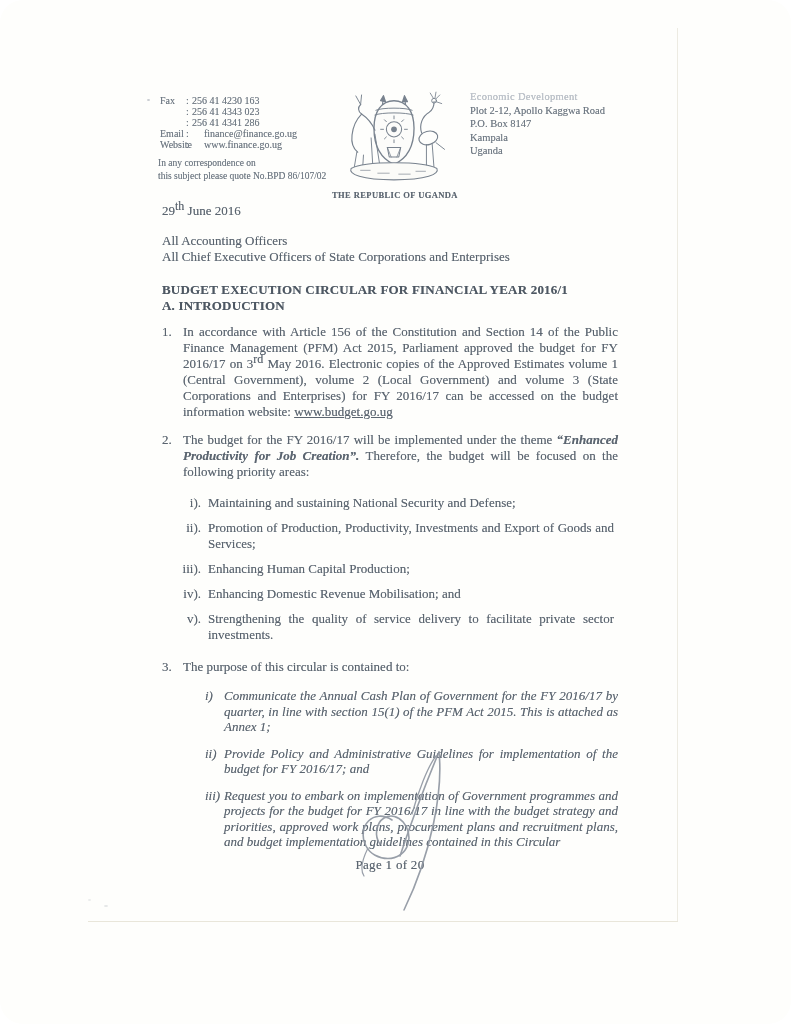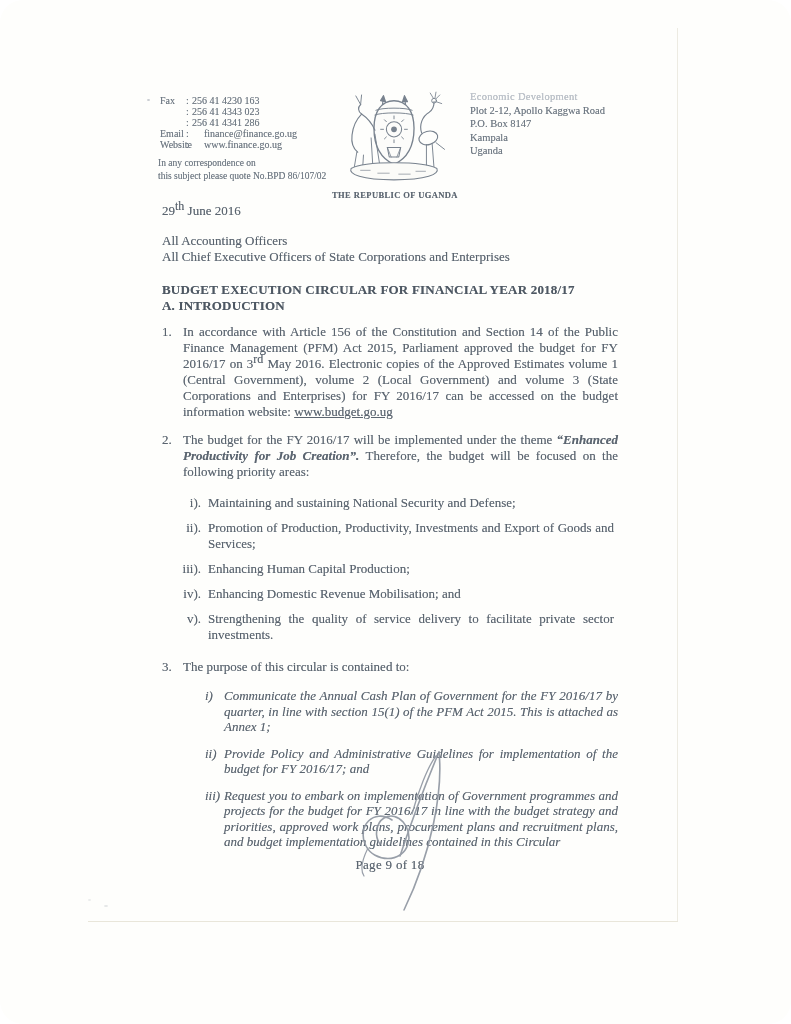--- a/index.html
+++ b/index.html
@@ -156,21 +156,21 @@
 
     <div class="date-line">
       <span>29</span><sup>th</sup><span> June 2016</span>
     </div>
 
     <div class="recipients">
       <div>All Accounting Officers</div>
       <div>All Chief Executive Officers of State Corporations and Enterprises</div>
     </div>
 
-    <div class="doc-title">BUDGET EXECUTION CIRCULAR FOR FINANCIAL YEAR 2018/17</div>
+    <div class="doc-title">BUDGET EXECUTION CIRCULAR FOR FINANCIAL YEAR 2016/1</div>
 
     <div class="section-heading">A. INTRODUCTION</div>
 
     <div class="num-para" style="margin-top:10px;">
       <span class="num">1.</span>
       <span class="ptext">
         <span>In accordance with Article 156 of the Constitution and Section 14 of the Public Finance Management (PFM) Act 2015, Parliament approved the budget for FY 2016/17 on 3</span><sup>rd</sup><span> May 2016. Electronic copies of the Approved Estimates volume 1 (Central Government), volume 2 (Local Government) and volume 3 (State Corporations and Enterprises) for FY 2016/17 can be accessed on the budget information website: </span><span class="u-link">www.budget.go.ug</span>
       </span>
     </div>
 
@@ -217,21 +217,21 @@
       <div class="ilist-item">
         <span class="marker">ii)</span>
         <span class="ltext">Provide Policy and Administrative Guidelines for implementation of the budget for FY 2016/17; and</span>
       </div>
       <div class="ilist-item">
         <span class="marker">iii)</span>
         <span class="ltext">Request you to embark on implementation of Government programmes and projects for the budget for FY 2016/17 in line with the budget strategy and priorities, approved work plans, procurement plans and recruitment plans, and budget implementation guidelines contained in this Circular</span>
       </div>
     </div>
 
-    <div class="page-footer">Page 9 of 18</div>
+    <div class="page-footer">Page 1 of 20</div>
 
   </div>
 
   <svg class="signature" width="160" height="170" viewBox="0 0 160 170" fill="none" stroke="#8e95a0" stroke-width="1.6" stroke-linecap="round" opacity=".9">
     <path d="M52,72 C34,60 16,78 26,98 C34,114 62,116 68,96 C73,80 58,62 44,70 C36,75 34,88 40,96"></path>
     <path d="M60,108 C72,72 88,30 99,4"></path>
     <path d="M99,4 C103,42 92,104 64,162"></path>
     <path d="M72,66 C78,44 88,18 96,8" stroke-width="1.3"></path>
     <path d="M28,100 C22,112 20,122 24,128" stroke-width="1.2"></path>
   </svg>

